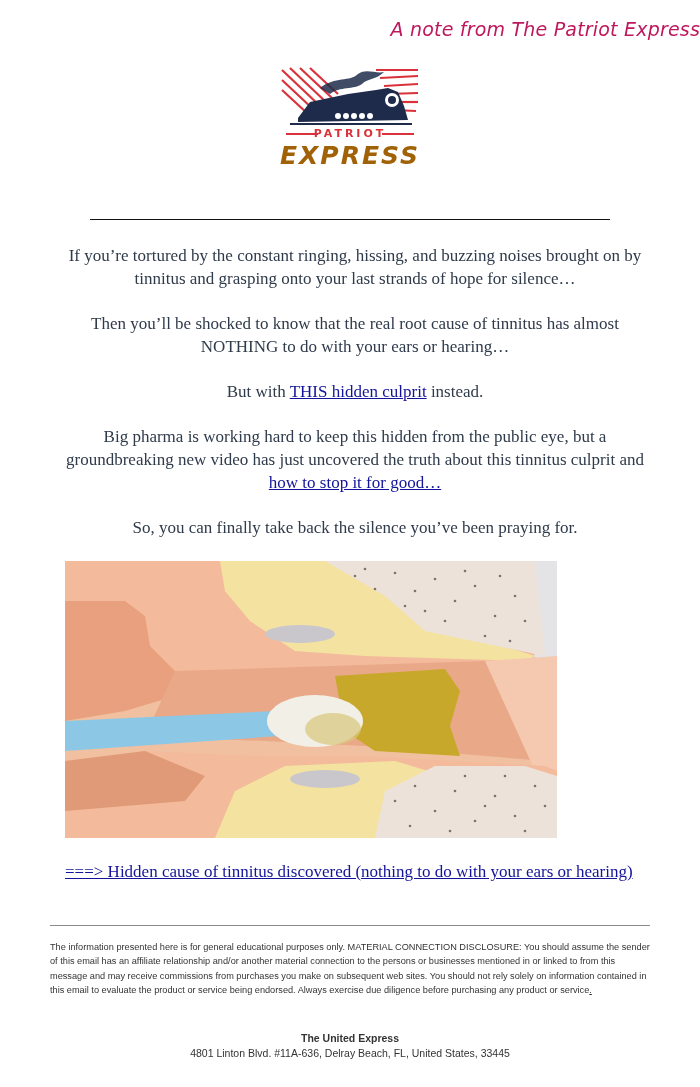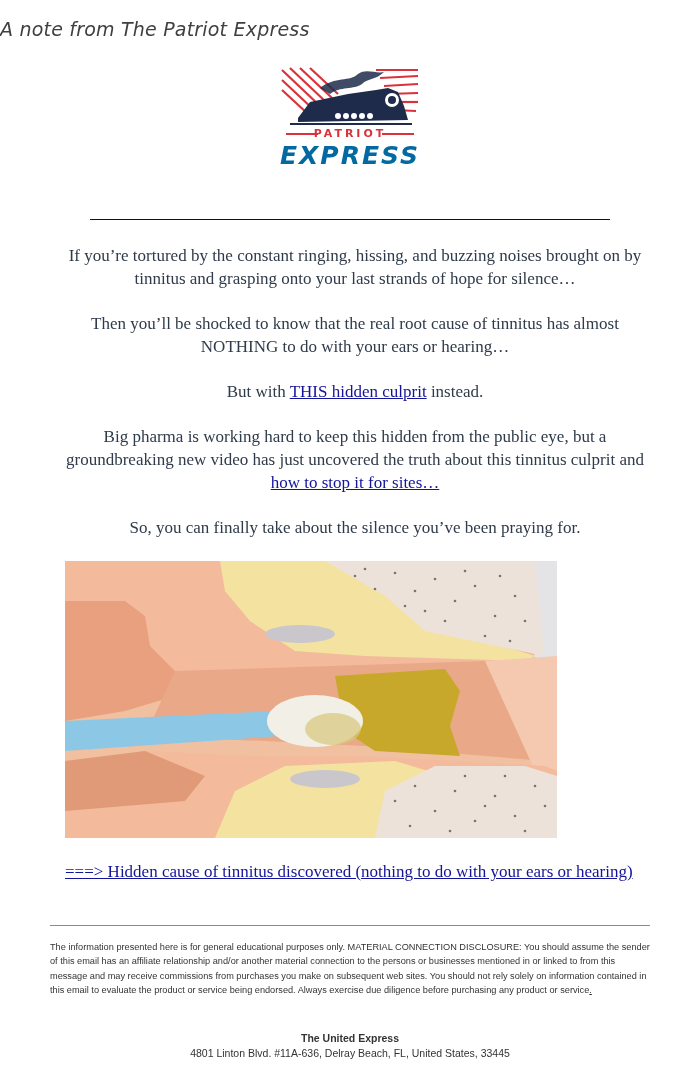--- a/index.html
+++ b/index.html
@@ -1,36 +1,36 @@
 <!DOCTYPE html>
 <html><head>
 <meta charset="utf-8">
 <style>
   html, body { margin: 0; padding: 0; background: #ffffff; }
   body { width: 700px; height: 1087px; overflow: hidden; position: relative; }
   .header-note {
-    position: absolute; top: 18px; left: 0; width: 700px; text-align: left;
+    position: absolute; top: 18px; left: 0; width: 700px; text-align: right;
     font-family: "DejaVu Sans", sans-serif; font-style: italic; font-size: 19px;
-    color: #404040; letter-spacing: 0.2px;
+    color: #be185d; letter-spacing: 0.2px;
   }
   .logo { position: absolute; left: 280px; top: 66px; width: 140px; height: 106px; }
   .logo-word-patriot {
     position: absolute; left: 0; top: 61px; width: 140px; text-align: center;
     font-family: "DejaVu Sans", sans-serif; font-weight: bold; font-size: 11px;
     letter-spacing: 3px; color: #d9323a;
   }
   .logo-line-left, .logo-line-right {
     position: absolute; top: 67px; height: 2px; background: #d9323a; width: 32px;
   }
   .logo-line-left { left: 6px; }
   .logo-line-right { right: 6px; }
   .logo-word-express {
     position: absolute; left: 0; top: 75px; width: 140px; text-align: center;
     font-family: "DejaVu Sans", sans-serif; font-weight: bold; font-style: italic;
-    font-size: 25px; letter-spacing: 2px; color: #0369a1;
+    font-size: 25px; letter-spacing: 2px; color: #a16207;
   }
   .divider-top {
     position: absolute; left: 90px; top: 219px; width: 520px; height: 0;
     border-top: 1.5px solid #111111;
   }
   .content {
     position: absolute; left: 65px; top: 244px; width: 580px;
     font-family: "Liberation Serif", serif; font-size: 17px; line-height: 23px;
     color: #2f3a4a;
     text-align: center;
@@ -106,22 +106,22 @@
   <div class="logo-line-right"></div>
   <div class="logo-word-express">EXPRESS</div>
 </div>
 
 <div class="divider-top"></div>
 
 <div class="content">
   <p>If you’re tortured by the constant ringing, hissing, and buzzing noises brought on by tinnitus and grasping onto your last strands of hope for silence…</p>
   <p>Then you’ll be shocked to know that the real root cause of tinnitus has almost NOTHING to do with your ears or hearing…</p>
   <p><span>But with </span><a href="#">THIS hidden culprit</a><span> instead.</span></p>
-  <p><span>Big pharma is working hard to keep this hidden from the public eye, but a groundbreaking new video has just uncovered the truth about this tinnitus culprit and </span><a href="#">how to stop it for sites…</a></p>
-  <p>So, you can finally take about the silence you’ve been praying for.</p>
+  <p><span>Big pharma is working hard to keep this hidden from the public eye, but a groundbreaking new video has just uncovered the truth about this tinnitus culprit and </span><a href="#">how to stop it for good…</a></p>
+  <p>So, you can finally take back the silence you’ve been praying for.</p>
 </div>
 
 <div class="hero" title="Illustration of a cotton swab pushing earwax inside the ear canal">
   <svg width="492" height="277" viewBox="0 0 492 277">
     <rect x="0" y="0" width="492" height="277" fill="#f0c0a0"></rect>
 
     <rect x="380" y="0" width="112" height="100" fill="#e4e4e6"></rect>
 
     <path d="M0 0 L460 0 L470 100 L420 108 L240 108 L160 120 L110 110 L85 85 L80 55 L60 40 L0 40 Z" fill="#f3bb9c"></path>
     <path d="M0 40 L60 40 L80 55 L85 85 L110 110 L160 120 L60 150 L0 160 Z" fill="#e8a07e"></path>

